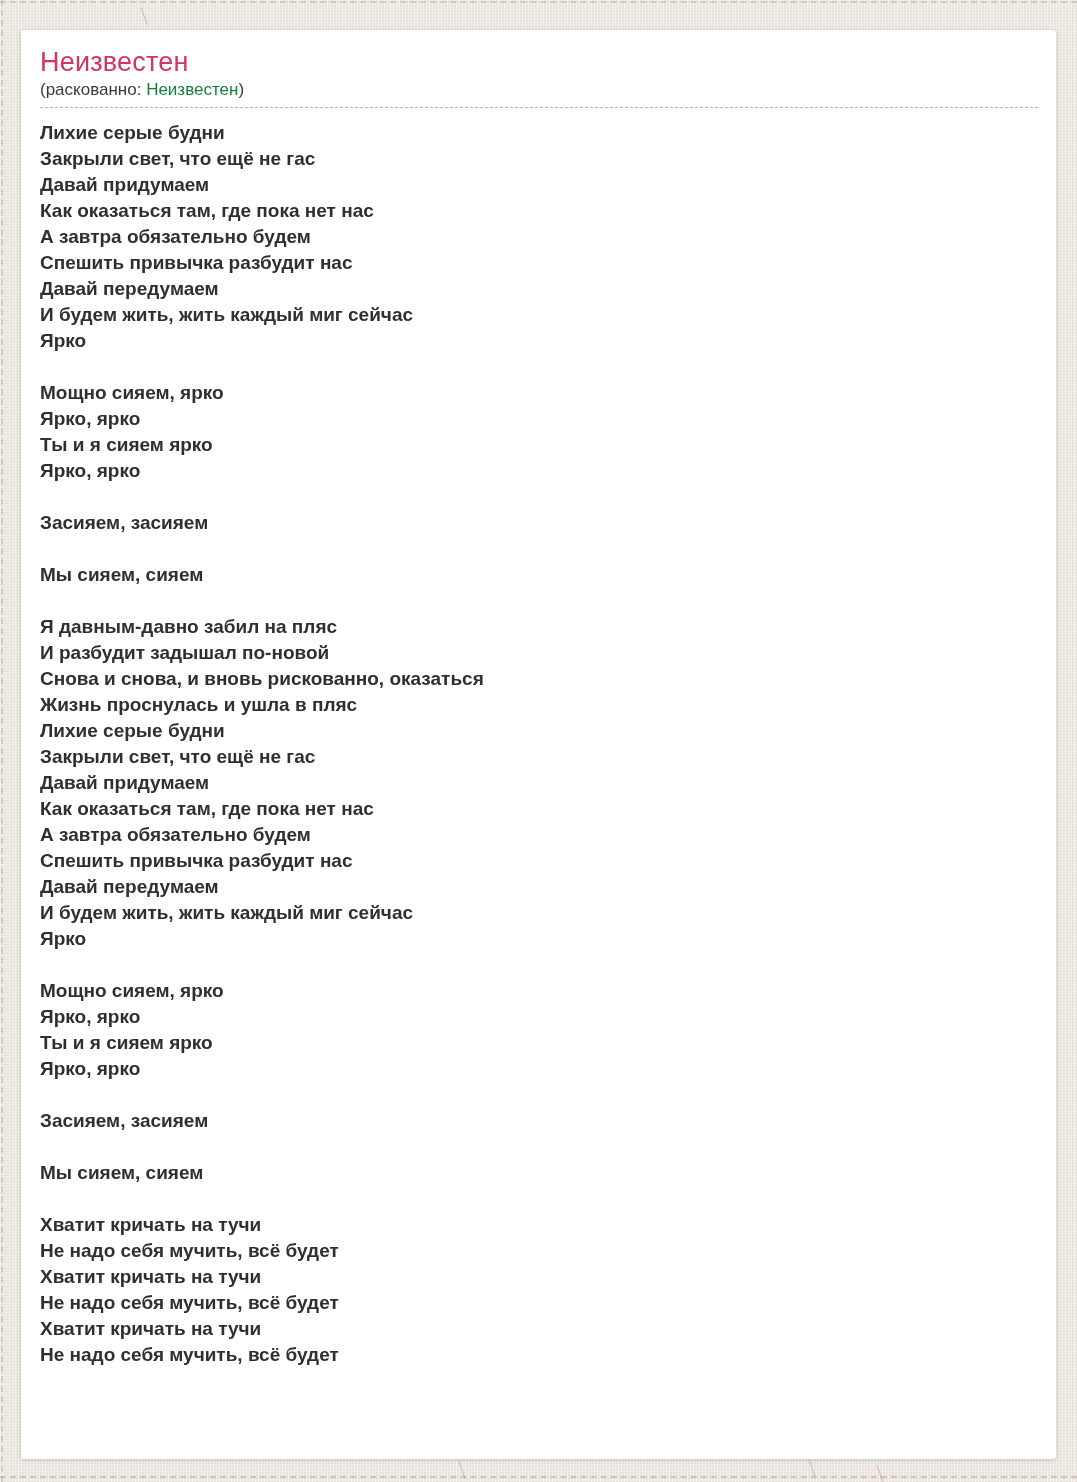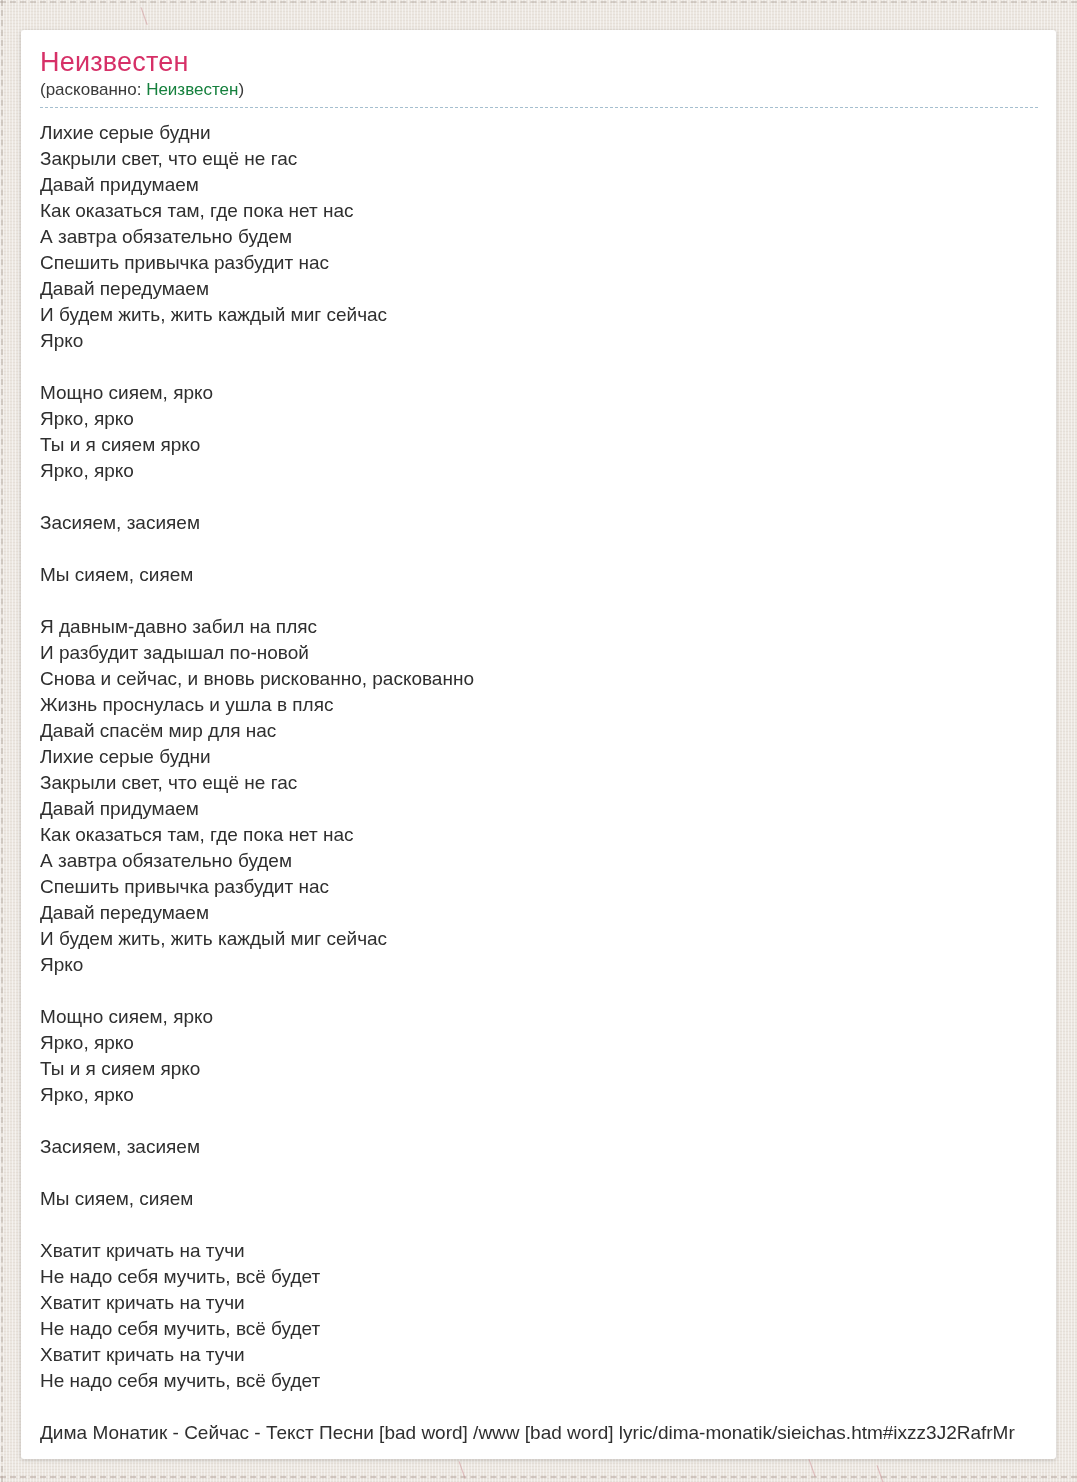--- a/index.html
+++ b/index.html
@@ -37,21 +37,21 @@
     overflow:hidden;
   }
   .header{margin-right:18px;border-bottom:1px dashed #a5bfcf;padding-bottom:7px;}
   .title{
     margin:0 0 2px 0;font-size:27px;font-weight:normal;line-height:1.15;
     color:#d63067;letter-spacing:.2px;
   }
   .subtitle{font-size:17px;color:#3a3a3a;line-height:1.2;}
   .artist-link{color:#15803d;text-decoration:none;cursor:pointer;}
   .lyrics{margin-top:12px;font-size:19px;line-height:26px;color:#2f2f2f;}
-  .lyric-line{min-height:26px;white-space:pre;}
+  .lyric-line{min-height:26px;white-space:pre;font-weight:bold;}
   .footer{
     margin-top:26px;font-size:19px;line-height:26px;color:#2f2f2f;
     white-space:nowrap;overflow:hidden;
   }
 </style>
 </head>
 <body>
 
 <div class="page">
   <div class="edge-top"></div>
@@ -78,23 +78,22 @@
         <div class="lyric-line">Ярко, ярко</div>
         <div class="lyric-line">Ты и я сияем ярко</div>
         <div class="lyric-line">Ярко, ярко</div>
         <div class="lyric-line"></div>
         <div class="lyric-line">Засияем, засияем</div>
         <div class="lyric-line"></div>
         <div class="lyric-line">Мы сияем, сияем</div>
         <div class="lyric-line"></div>
         <div class="lyric-line">Я давным-давно забил на пляс</div>
         <div class="lyric-line">И разбудит задышал по-новой</div>
-        <div class="lyric-line">Снова и сейчас, и вновь рискованно, раскованно</div>
+        <div class="lyric-line">Снова и снова, и вновь рискованно, оказаться</div>
         <div class="lyric-line">Жизнь проснулась и ушла в пляс</div>
-        <div class="lyric-line">Давай спасём мир для нас</div>
         <div class="lyric-line">Лихие серые будни</div>
         <div class="lyric-line">Закрыли свет, что ещё не гас</div>
         <div class="lyric-line">Давай придумаем</div>
         <div class="lyric-line">Как оказаться там, где пока нет нас</div>
         <div class="lyric-line">А завтра обязательно будем</div>
         <div class="lyric-line">Спешить привычка разбудит нас</div>
         <div class="lyric-line">Давай передумаем</div>
         <div class="lyric-line">И будем жить, жить каждый миг сейчас</div>
         <div class="lyric-line">Ярко</div>
         <div class="lyric-line"></div>
@@ -108,21 +107,20 @@
         <div class="lyric-line">Мы сияем, сияем</div>
         <div class="lyric-line"></div>
         <div class="lyric-line">Хватит кричать на тучи</div>
         <div class="lyric-line">Не надо себя мучить, всё будет</div>
         <div class="lyric-line">Хватит кричать на тучи</div>
         <div class="lyric-line">Не надо себя мучить, всё будет</div>
         <div class="lyric-line">Хватит кричать на тучи</div>
         <div class="lyric-line">Не надо себя мучить, всё будет</div>
       </div>
 
-    <div class="footer">Дима Монатик - Сейчас - Текст Песни [bad word] /www [bad word] lyric/dima-monatik/sieichas.htm#ixzz3J2RafrMr</div>
   </div>
 
   <span class="stitch" style="left:458px;top:1462px;">╲</span>
   <span class="stitch" style="left:808px;top:1460px;">╲</span>
   <span class="stitch" style="left:876px;top:1466px;">╲</span>
   <span class="stitch" style="left:140px;top:8px;">╲</span>
 
   <div class="bottom-dashes"></div>
 </div>
 

